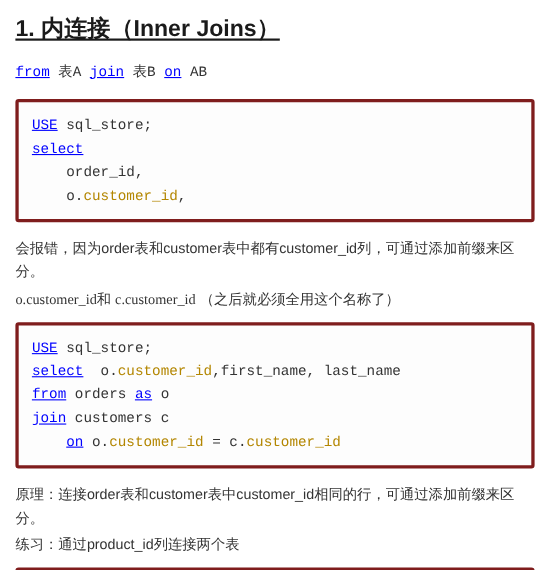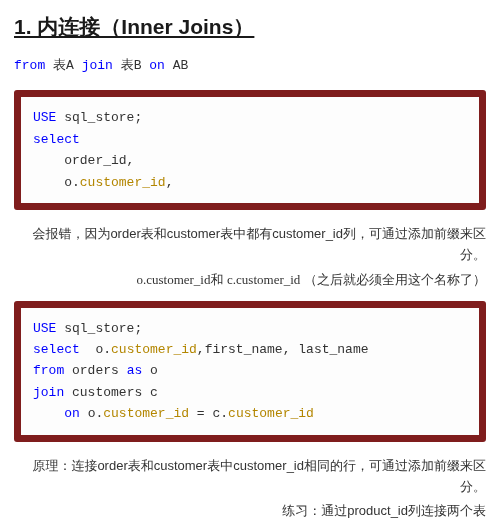--- a/index.html
+++ b/index.html
@@ -18,34 +18,34 @@
       color: #1a1a1a;
       margin-bottom: 12px;
       text-decoration: underline;
     }
     .syntax-line {
       font-family: Consolas, Monaco, "Courier New", monospace;
       font-size: 13px;
       margin-bottom: 14px;
     }
     .code-block {
-      border: 7px solid #7f1d1d;
+      border: 3px solid #7f1d1d;
       border-radius: 3px;
       background: #fdfdfd;
       padding: 10px 12px;
       margin: 10px 0 14px 0;
       font-family: Consolas, Monaco, "Courier New", monospace;
       font-size: 13px;
       line-height: 1.65;
       white-space: pre;
       overflow: hidden;
     }
-    .kw { color: #0000ff; }
+    .kw { color: #0000ff; text-decoration: underline; }
     .col { color: #b38600; }
-    .p-text { margin: 4px 0; text-align: right; }
+    .p-text { margin: 4px 0; }
     .mono-inline { font-family: Liberation Serif, serif; }
   </style>
 </head>
 <body>
 
 <h1>1. 内连接（Inner Joins）</h1>
 
 <div class="syntax-line"><span class="kw">from</span> <span>表A</span> <span class="kw">join</span> <span>表B</span> <span class="kw">on</span> <span>AB</span></div>
 
 <div class="code-block"><span class="kw">USE</span><span> sql_store;</span>

